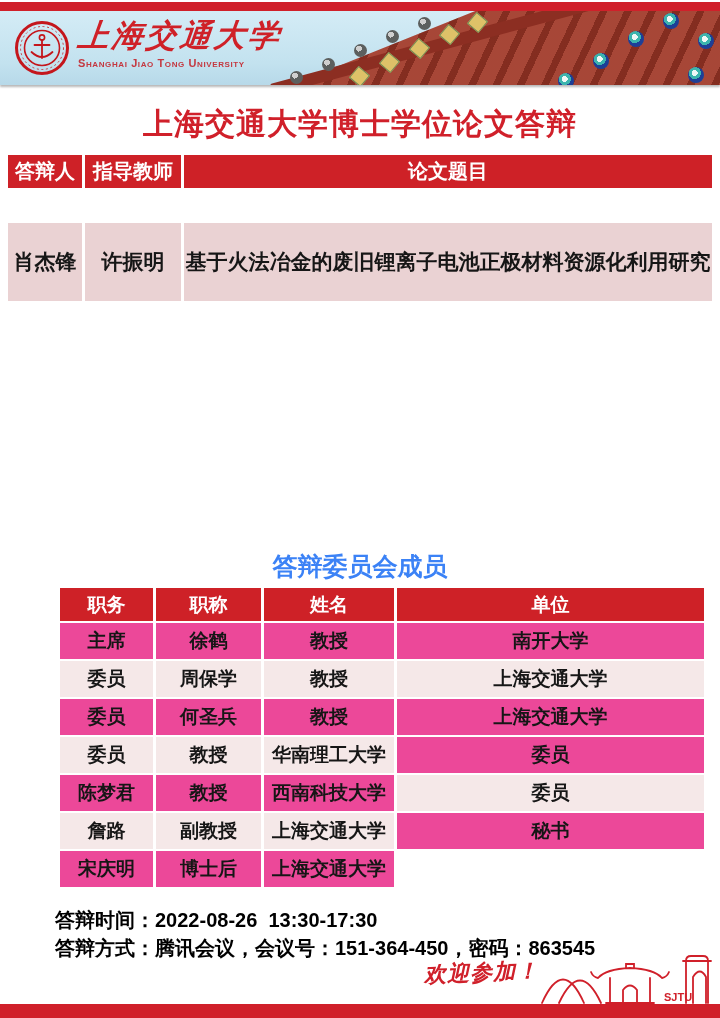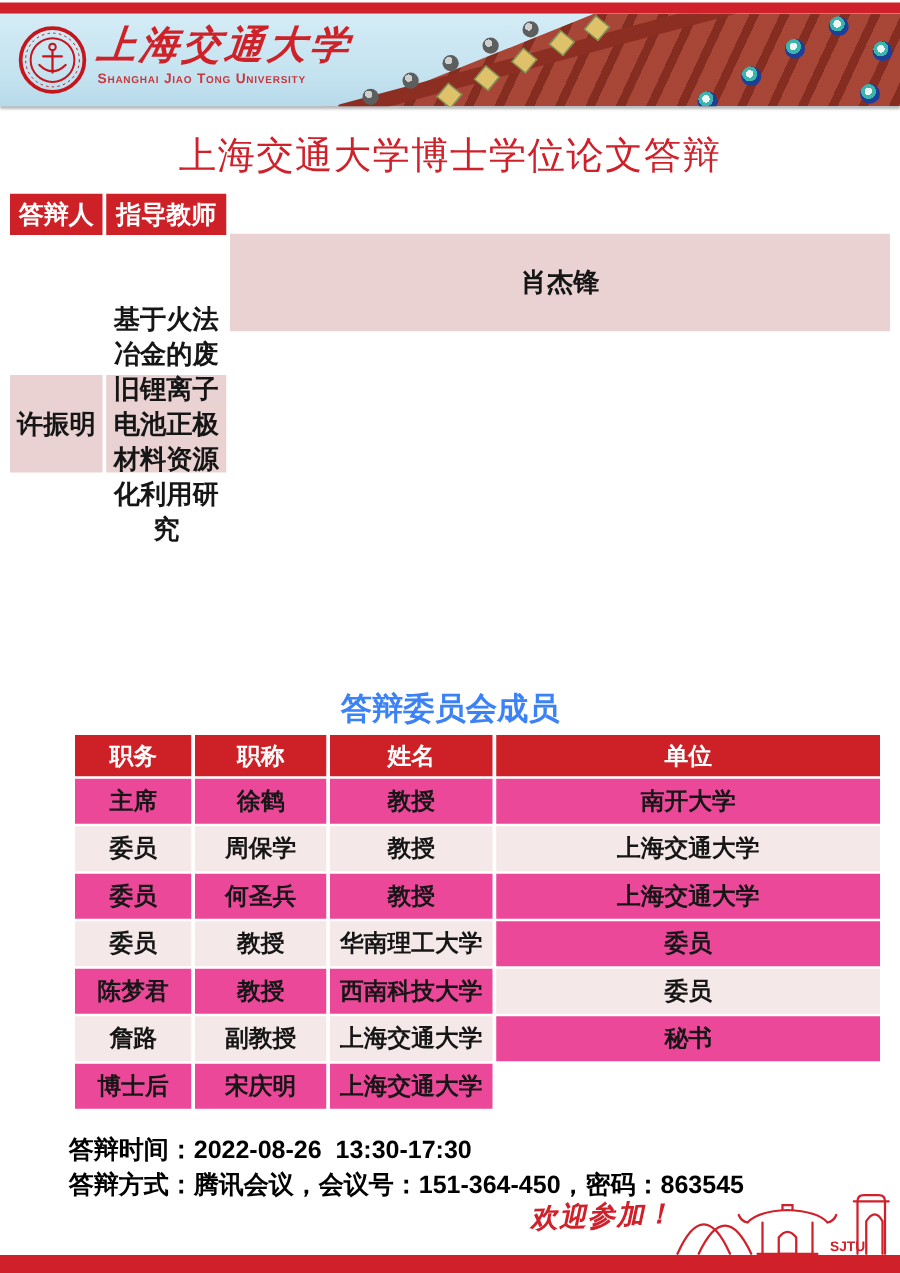--- a/index.html
+++ b/index.html
@@ -32,21 +32,21 @@
     transform:rotate(-15deg);border-radius:2px;}
   .tile-end{position:absolute;width:13px;height:13px;border-radius:50%;
     background:radial-gradient(circle at 38% 35%,#cfcfcf 0 3px,#5c5f5e 3px 100%);}
   .gold-plate{position:absolute;width:13px;height:13px;background:#dec168;
     border:1px solid #6f8a55;transform:rotate(40deg);}
   .blue-ornament{position:absolute;width:16px;height:16px;border-radius:50%;
     background:radial-gradient(circle at 42% 38%,#eef7f6 0 3px,#3cb4ae 3px 6px,#1d3f97 6px 100%);}
 
   
   .page-title{position:absolute;left:0;top:104px;width:720px;text-align:center;
-    font-size:30px;font-weight:400;color:#d0202a;letter-spacing:1px;}
+    font-size:30px;font-weight:700;color:#d0202a;letter-spacing:1px;}
 
   
   .grid{position:absolute;display:grid;}
   .cell{display:flex;align-items:center;justify-content:center;text-align:center;}
   .th{background:#ce2127;color:#ffffff;font-weight:700;}
   .defense-table{left:8px;top:155px;width:704px;grid-template-columns:74px 96px 1fr;gap:3px;}
   .defense-table .th{height:33px;font-size:20px;}
   .defense-table .td{height:78px;background:#ead2d3;color:#161616;font-weight:700;font-size:21px;margin-top:32px;}
   .committee-title{position:absolute;left:0;top:550px;width:720px;text-align:center;
     font-size:25px;font-weight:900;color:#3b82f6;}
@@ -103,20 +103,21 @@
     <div class="uni-cn">上海交通大学</div>
     <div class="uni-en">Shanghai Jiao Tong University</div>
   </div>
 </div>
 
 <div class="page-title">上海交通大学博士学位论文答辩</div>
 
 <div class="grid defense-table">
   <div class="cell th">答辩人</div>
   <div class="cell th">指导教师</div>
+  <div class="cell th">论文题目</div>
   <div class="cell td">肖杰锋</div>
   <div class="cell td">许振明</div>
   <div class="cell td">基于火法冶金的废旧锂离子电池正极材料资源化利用研究</div>
 </div>
 
 <div class="committee-title">答辩委员会成员</div>
 
 <div class="grid committee-table">
   <div class="cell th">职务</div>
   <div class="cell th">职称</div>
@@ -146,22 +147,22 @@
   <div class="cell td dark">陈梦君</div>
   <div class="cell td dark">教授</div>
   <div class="cell td dark">西南科技大学</div>
 
   <div class="cell td light">委员</div>
   <div class="cell td light">詹路</div>
   <div class="cell td light">副教授</div>
   <div class="cell td light">上海交通大学</div>
 
   <div class="cell td dark">秘书</div>
+  <div class="cell td dark">宋庆明</div>
   <div class="cell td dark">博士后</div>
-  <div class="cell td dark">宋庆明</div>
   <div class="cell td dark">上海交通大学</div>
 </div>
 
 <div class="footer-lines">
   <div class="footer-line">答辩时间：2022-08-26  13:30-17:30</div>
   <div class="footer-line">答辩方式：腾讯会议，会议号：151-364-450，密码：863545</div>
 </div>
 
 <div class="welcome-note">欢迎参加！</div>
 

